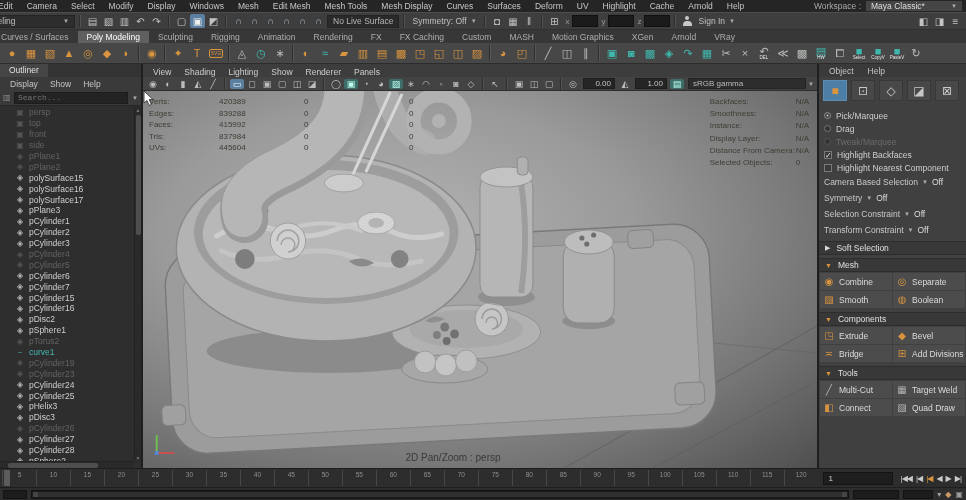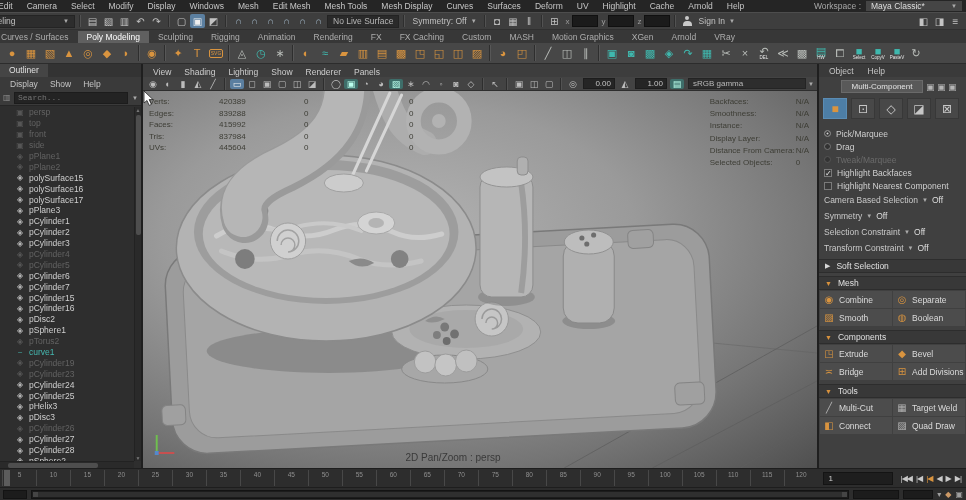--- a/index.html
+++ b/index.html
@@ -769,24 +769,20 @@
       </div>
     </section>
 
     <div class="vsplit"></div>
 
     <aside class="toolkit">
       <div class="tk-menus" id="tk-menus">
           <div class="tk-menu">Object</div>
           <div class="tk-menu">Help</div>
         </div>
-      <div class="tk-mcrow">
-        <div class="tk-mc">Multi-Component</div>
-        <span class="tk-cube" id="tk-cubes"><span>▣ </span><span>▣ </span><span>▣ </span></span>
-      </div>
       <div class="tk-comprow" id="tk-comprow">
           <div class="tk-comp sel">
             <span class="oc">■</span>
           </div>
           <div class="tk-comp">
             <span>⊡</span>
           </div>
           <div class="tk-comp">
             <span>◇</span>
           </div>

